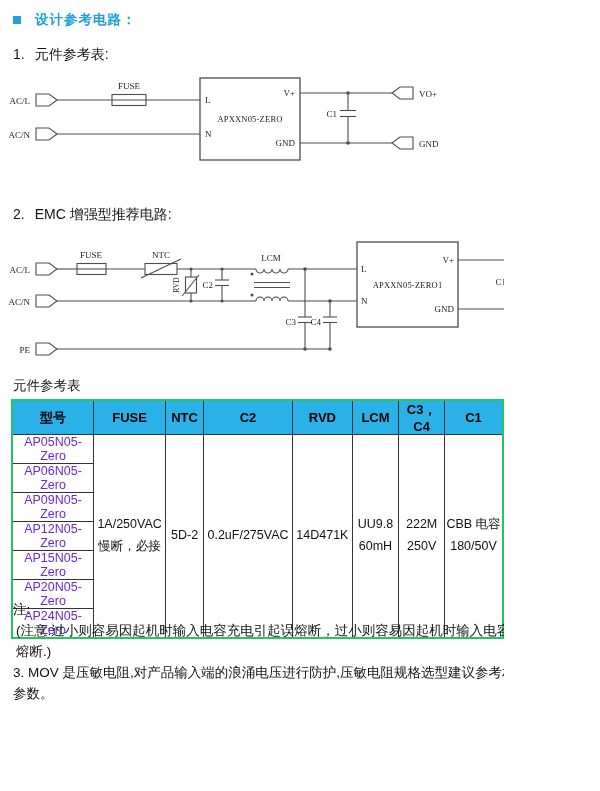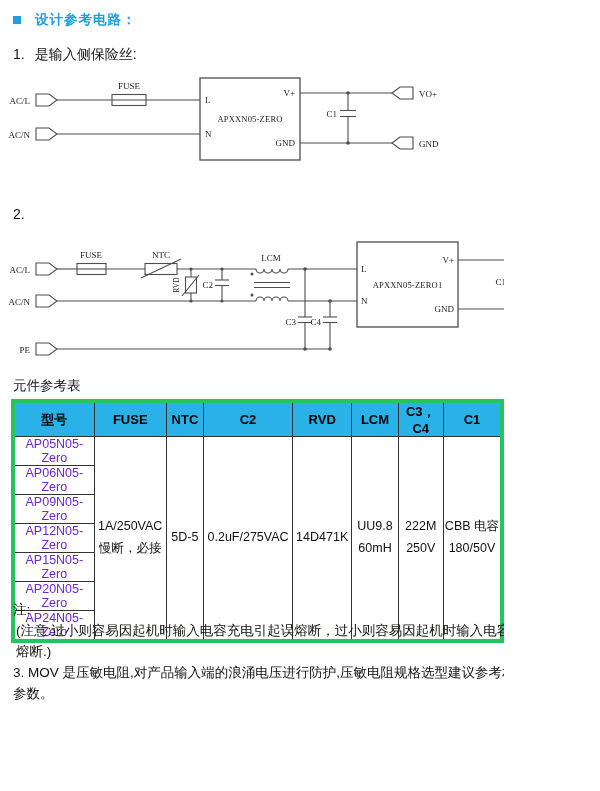--- a/index.html
+++ b/index.html
@@ -28,21 +28,21 @@
   svg circle { fill:#4d4d4d; stroke:none; }
   svg text {
     font-family:"Liberation Serif","DejaVu Serif",serif;
     font-size:9px; fill:#222; stroke:none;
   }
   svg text.mod { font-size:8.5px; letter-spacing:.2px; }
   svg text.rot { font-size:7.5px; }
   
   .table-title { position:absolute; top:377px; left:13px; font-size:13.5px; color:#141414; }
   table.comp { position:absolute; top:399px; left:11px; border-collapse:collapse; table-layout:fixed; }
-  table.comp { border:4px solid #22c55e; }
+  table.comp { border:2px solid #22c55e; }
   table.comp th, table.comp td { border:1.5px solid #333; text-align:center; vertical-align:middle; }
   table.comp th { background:#29b1e8; color:#000; font-size:13px; font-weight:600; height:29px; }
   td.model { height:21px; font-size:12.5px; color:#6d28d9; }
   td.val { font-size:12.5px; color:#111; line-height:1.75; }
   
   .notes { position:absolute; top:599px; left:13px; width:577px; font-size:13.5px; line-height:1.56; color:#111; }
   .notes p { margin:0; }
   .notes p.multi { text-align:justify; }
   .notes p.caution { padding-left:3px; }
 </style>
@@ -51,21 +51,21 @@
 
 <div class="page">
 
   <div class="doc-title">
     <span class="bullet"></span>
     <span class="doc-title-text">设计参考电路：</span>
   </div>
 
   <div class="sec-heading" id="sec1">
     <span class="no">1.</span>
-    <span>是输入侧保险丝:</span>
+    <span>元件参考表:</span>
   </div>
 
   <svg id="c1svg" width="600" height="132" viewBox="0 0 600 132">
     <g>
       <line x1="57" y1="32" x2="112" y2="32"></line>
       <line x1="146" y1="32" x2="200" y2="32"></line>
       <line x1="57" y1="66" x2="200" y2="66"></line>
       <line x1="300" y1="25" x2="392" y2="25"></line>
       <line x1="300" y1="75" x2="392" y2="75"></line>
       <circle cx="348" cy="25" r="1.8"></circle>
@@ -96,20 +96,21 @@
       <line x1="348" y1="48.5" x2="348" y2="75"></line>
     </g>
     <polygon points="392,25 400,19 413,19 413,31 400,31"></polygon>
     <text x="419" y="28.5">VO+</text>
     <polygon points="392,75 400,69 413,69 413,81 400,81"></polygon>
     <text x="419" y="78.5">GND</text>
   </svg>
 
   <div class="sec-heading" id="sec2">
     <span class="no">2.</span>
+    <span>EMC 增强型推荐电路:</span>
   </div>
 
   <svg id="c2svg" width="600" height="150" viewBox="0 0 600 150">
     <g>
       <line x1="57" y1="37" x2="77" y2="37"></line>
       <line x1="106" y1="37" x2="145" y2="37"></line>
       <line x1="177" y1="37" x2="256" y2="37"></line>
       <line x1="288" y1="37" x2="357" y2="37"></line>
       <line x1="57" y1="69" x2="256" y2="69"></line>
       <line x1="288" y1="69" x2="357" y2="69"></line>
@@ -224,21 +225,21 @@
       <th>LCM</th>
       <th>C3，C4</th>
       <th>C1</th>
     </tr>
     <tr>
       <td class="model">AP05N05-Zero</td>
       <td class="val" rowspan="7">
         <div>1A/250VAC</div>
         <div>慢断，必接</div>
       </td>
-      <td class="val" rowspan="7">5D-5</td>
+      <td class="val" rowspan="7">5D-2</td>
       <td class="val" rowspan="7">0.2uF/275VAC</td>
       <td class="val" rowspan="7">14D471K</td>
       <td class="val" rowspan="7">
         <div>UU9.8</div>
         <div>60mH</div>
       </td>
       <td class="val" rowspan="7">
         <div>222M</div>
         <div>250V</div>
       </td>

